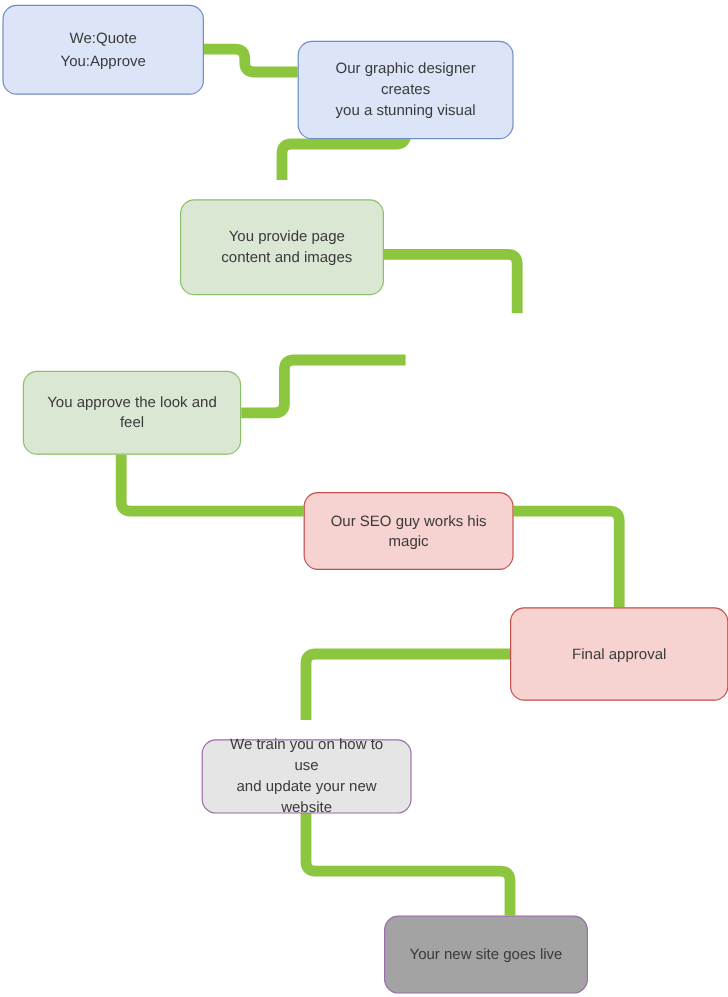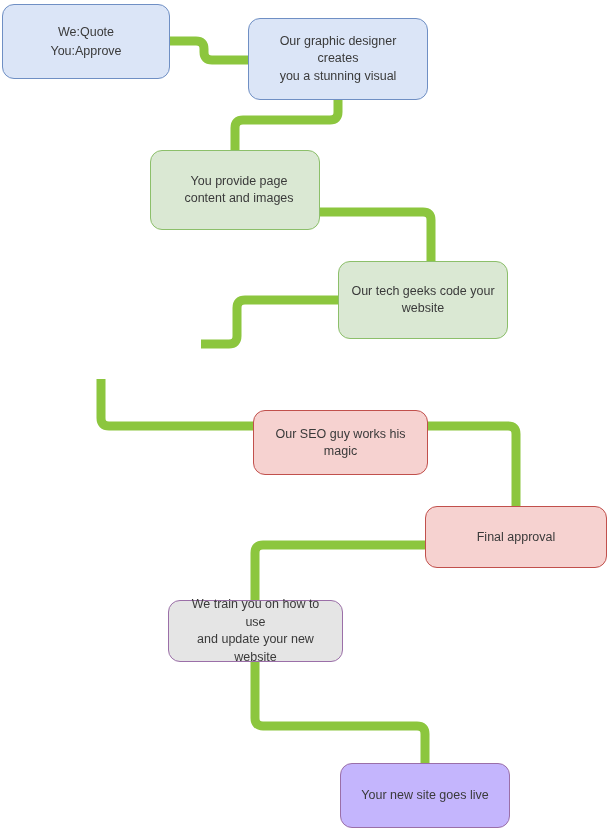--- a/index.html
+++ b/index.html
@@ -55,20 +55,21 @@
   .node.pink {
     background: #f6d2d0;
     border-color: #c1504c;
   }
   .node.purple {
     background: #e2d5e8;
     border-color: #9b6fa8;
   }
   .node.two-line {
     line-height: 1.4;
+    margin-top: 16px;
   }
   .node.stacked {
     flex-direction: column;
     justify-content: center;
     gap: 2px;
   }
 </style>
 </head>
 <body>
 
@@ -93,36 +94,35 @@
   <div class="node blue two-line" style="left: 248px; top: 18px; width: 180px; height: 82px; background: rgb(219, 229, 247); border-color: rgb(111, 143, 196);">
     <span class="label">Our graphic designer creates
 you a stunning visual</span>
   </div>
 
   <div class="node green two-line" style="left: 150px; top: 150px; width: 170px; height: 80px; background: rgb(218, 232, 211); border-color: rgb(140, 191, 106); padding-left: 20px;">
     <span class="label">You provide page
 content and images</span>
   </div>
 
-  <div class="node green two-line" style="left: 338px; top: 261px; width: 170px; height: 78px; background: rgb(218, 232, 211); border-color: rgb(140, 191, 106);">
-    <span class="label">Our tech geeks code your
-website</span>
+
+  <div class="node green" style="left: 19px; top: 309px; width: 182px; height: 70px; background: rgb(218, 232, 211); border-color: rgb(140, 191, 106);">
+    <span class="label">You approve the look and feel</span>
   </div>
-
 
   <div class="node pink" style="left: 253px; top: 394px; width: 175px; height: 65px; background: rgb(246, 210, 208); border-color: rgb(193, 80, 76); margin-top: 16px;">
     <span class="label">Our SEO guy works his magic</span>
   </div>
 
-  <div class="node pink" style="left: 425px; top: 506px; width: 182px; height: 62px; background: rgb(246, 210, 208); border-color: rgb(193, 80, 76);">
+  <div class="node pink" style="left: 425px; top: 506px; width: 182px; height: 78px; background: rgb(246, 210, 208); border-color: rgb(193, 80, 76);">
     <span class="label">Final approval</span>
   </div>
 
   <div class="node purple two-line" style="left: 168px; top: 600px; width: 175px; height: 62px; background: #e5e5e5; border-color: rgb(155, 111, 168);">
     <span class="label">We train you on how to use
 and update your new website</span>
   </div>
 
-  <div class="node purple" style="left: 340px; top: 763px; width: 170px; height: 65px; background: #c4b5fd; border-color: rgb(155, 111, 168);">
+  <div class="node purple" style="left: 320px; top: 763px; width: 170px; height: 65px; background: #a3a3a3; border-color: rgb(155, 111, 168);">
     <span class="label">Your new site goes live</span>
   </div>
 
 </div>
 
 </body></html>

